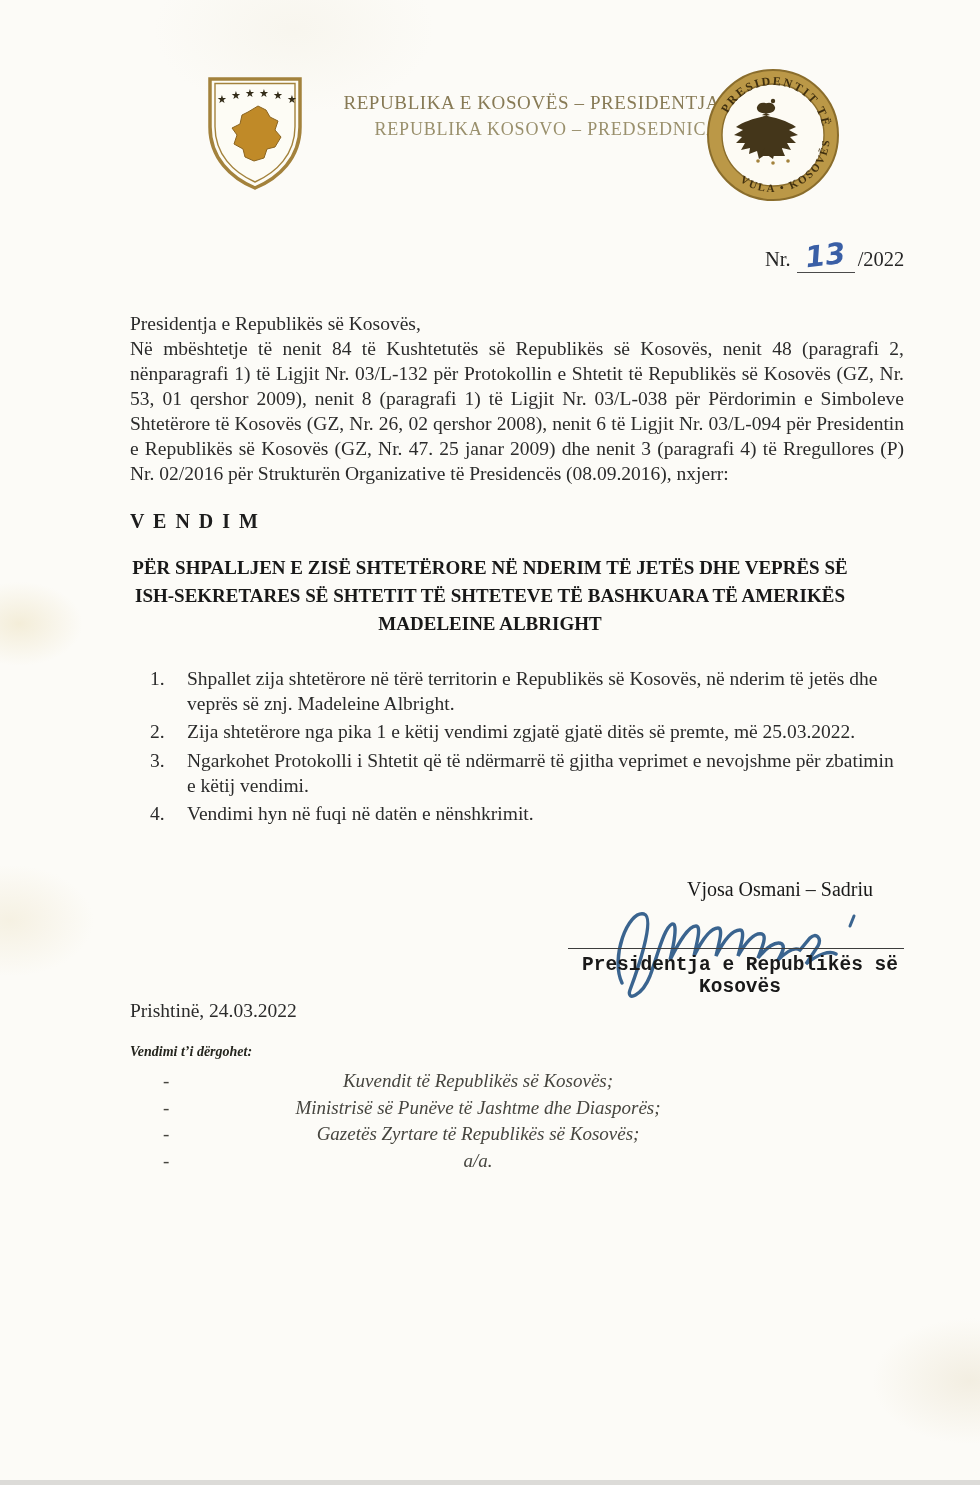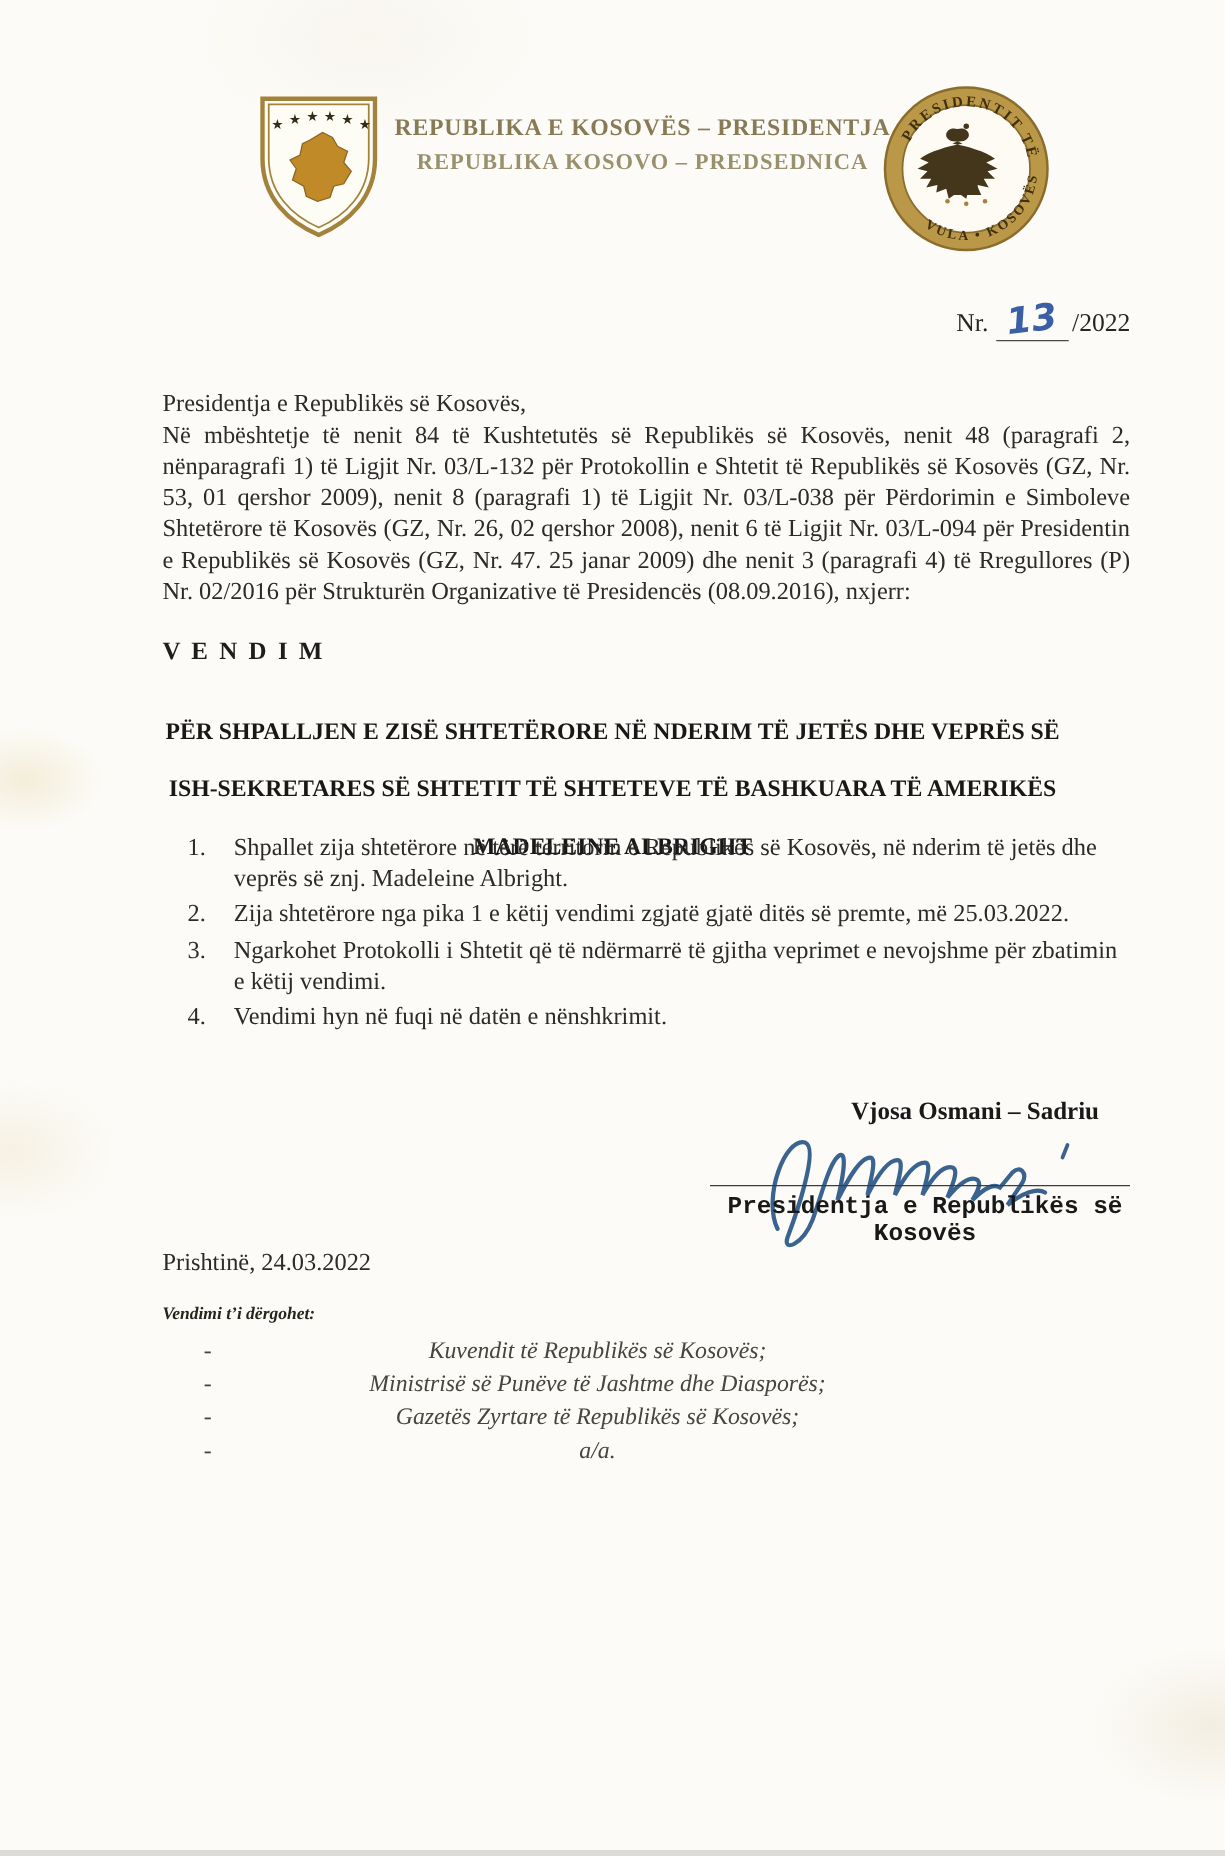--- a/index.html
+++ b/index.html
@@ -14,49 +14,49 @@
       radial-gradient(120px 80px at 1% 62%, rgba(236,226,196,.40), transparent 70%),
       radial-gradient(140px 90px at 99% 93%, rgba(231,222,199,.45), transparent 70%),
       radial-gradient(200px 120px at 30% 2%, rgba(240,236,222,.35), transparent 70%),
       #fcfbf7;
     overflow:hidden;
   }
   .scan-edge{position:absolute;left:0;right:0;bottom:0;height:5px;background:#dcdbd8;}
 
   
   .coat{position:absolute;left:202px;top:72px;width:106px;height:124px;}
-  .header-text{position:absolute;left:308px;top:92px;width:412px;text-align:center;font-weight:bold;}
+  .header-text{position:absolute;left:308px;top:92px;width:412px;text-align:right;font-weight:normal;}
   .header-line-1{font-size:19px;letter-spacing:.6px;color:#877a55;}
   .header-line-2{font-size:18px;letter-spacing:.8px;color:#a39a7d;margin-top:5px;}
   .header-line-3{font-size:18px;letter-spacing:.8px;color:#9a906d;margin-top:5px;}
   .seal{position:absolute;left:702px;top:64px;width:142px;height:142px;}
 
   
   .nr-row{position:absolute;top:236px;left:765px;display:flex;align-items:flex-end;font-size:20.5px;color:#262626;}
   .nr-prefix{margin-right:6px;padding-bottom:2px;}
   .nr-hand{position:relative;width:58px;height:36px;border-bottom:1.6px solid #4a4a4a;}
   .nr-hand svg{position:absolute;left:0;bottom:-3px;}
   .nr-suffix{margin-left:3px;padding-bottom:2px;}
 
   
   .preamble{position:absolute;left:130px;top:311px;width:774px;font-size:19.5px;line-height:25px;color:#2b2b2b;}
   .preamble .p-body{text-align:justify;}
 
   
   .vendim-title{position:absolute;top:510px;left:130px;width:774px;font-weight:bold;font-size:20px;letter-spacing:2px;color:#1d1d1d;}
   .subject{position:absolute;top:554px;left:90px;width:800px;text-align:center;font-weight:bold;font-size:19px;line-height:28px;color:#181818;}
-  .subject div{white-space:nowrap;margin-top:18px;}
+  .subject div{white-space:nowrap;}
 
   
   .items{position:absolute;top:666px;left:150px;width:756px;margin:0;padding:0;list-style:none;counter-reset:item;}
   .items li{counter-increment:item;position:relative;padding-left:37px;font-size:19.5px;line-height:25.2px;margin-bottom:3px;color:#2b2b2b;}
   .items li::before{content:counter(item) ".";position:absolute;left:0;top:0;}
 
   
-  .sig-name{position:absolute;top:878px;left:620px;width:320px;text-align:center;font-weight:bold;font-size:20px;color:#191919;}
+  .sig-name{position:absolute;top:878px;left:620px;width:320px;text-align:center;font-weight:normal;font-size:20px;color:#191919;}
   .sig-svg{position:absolute;top:888px;left:592px;width:300px;height:110px;}
   .sig-line{position:absolute;top:948px;left:568px;width:336px;border-top:1.6px solid #3c3c3c;}
   .sig-title{position:absolute;top:954px;left:570px;width:340px;text-align:center;font-weight:bold;font-size:19.5px;color:#191919;font-family:Liberation Mono, monospace;}
 
   
   .place-date{position:absolute;top:1000px;left:130px;font-size:19.5px;color:#2b2b2b;}
   .dist-head{position:absolute;top:1044px;left:130px;font-size:14px;font-weight:bold;font-style:italic;color:#25251e;}
   .dist-list{position:absolute;top:1068px;left:163px;width:600px;margin:0;padding:0;list-style:none;text-align:center;}
   .dist-list li{position:relative;padding-left:30px;font-style:italic;font-size:19px;line-height:26.5px;color:#46453f;}
   .dist-list li::before{content:"-";position:absolute;left:0;top:0;}

